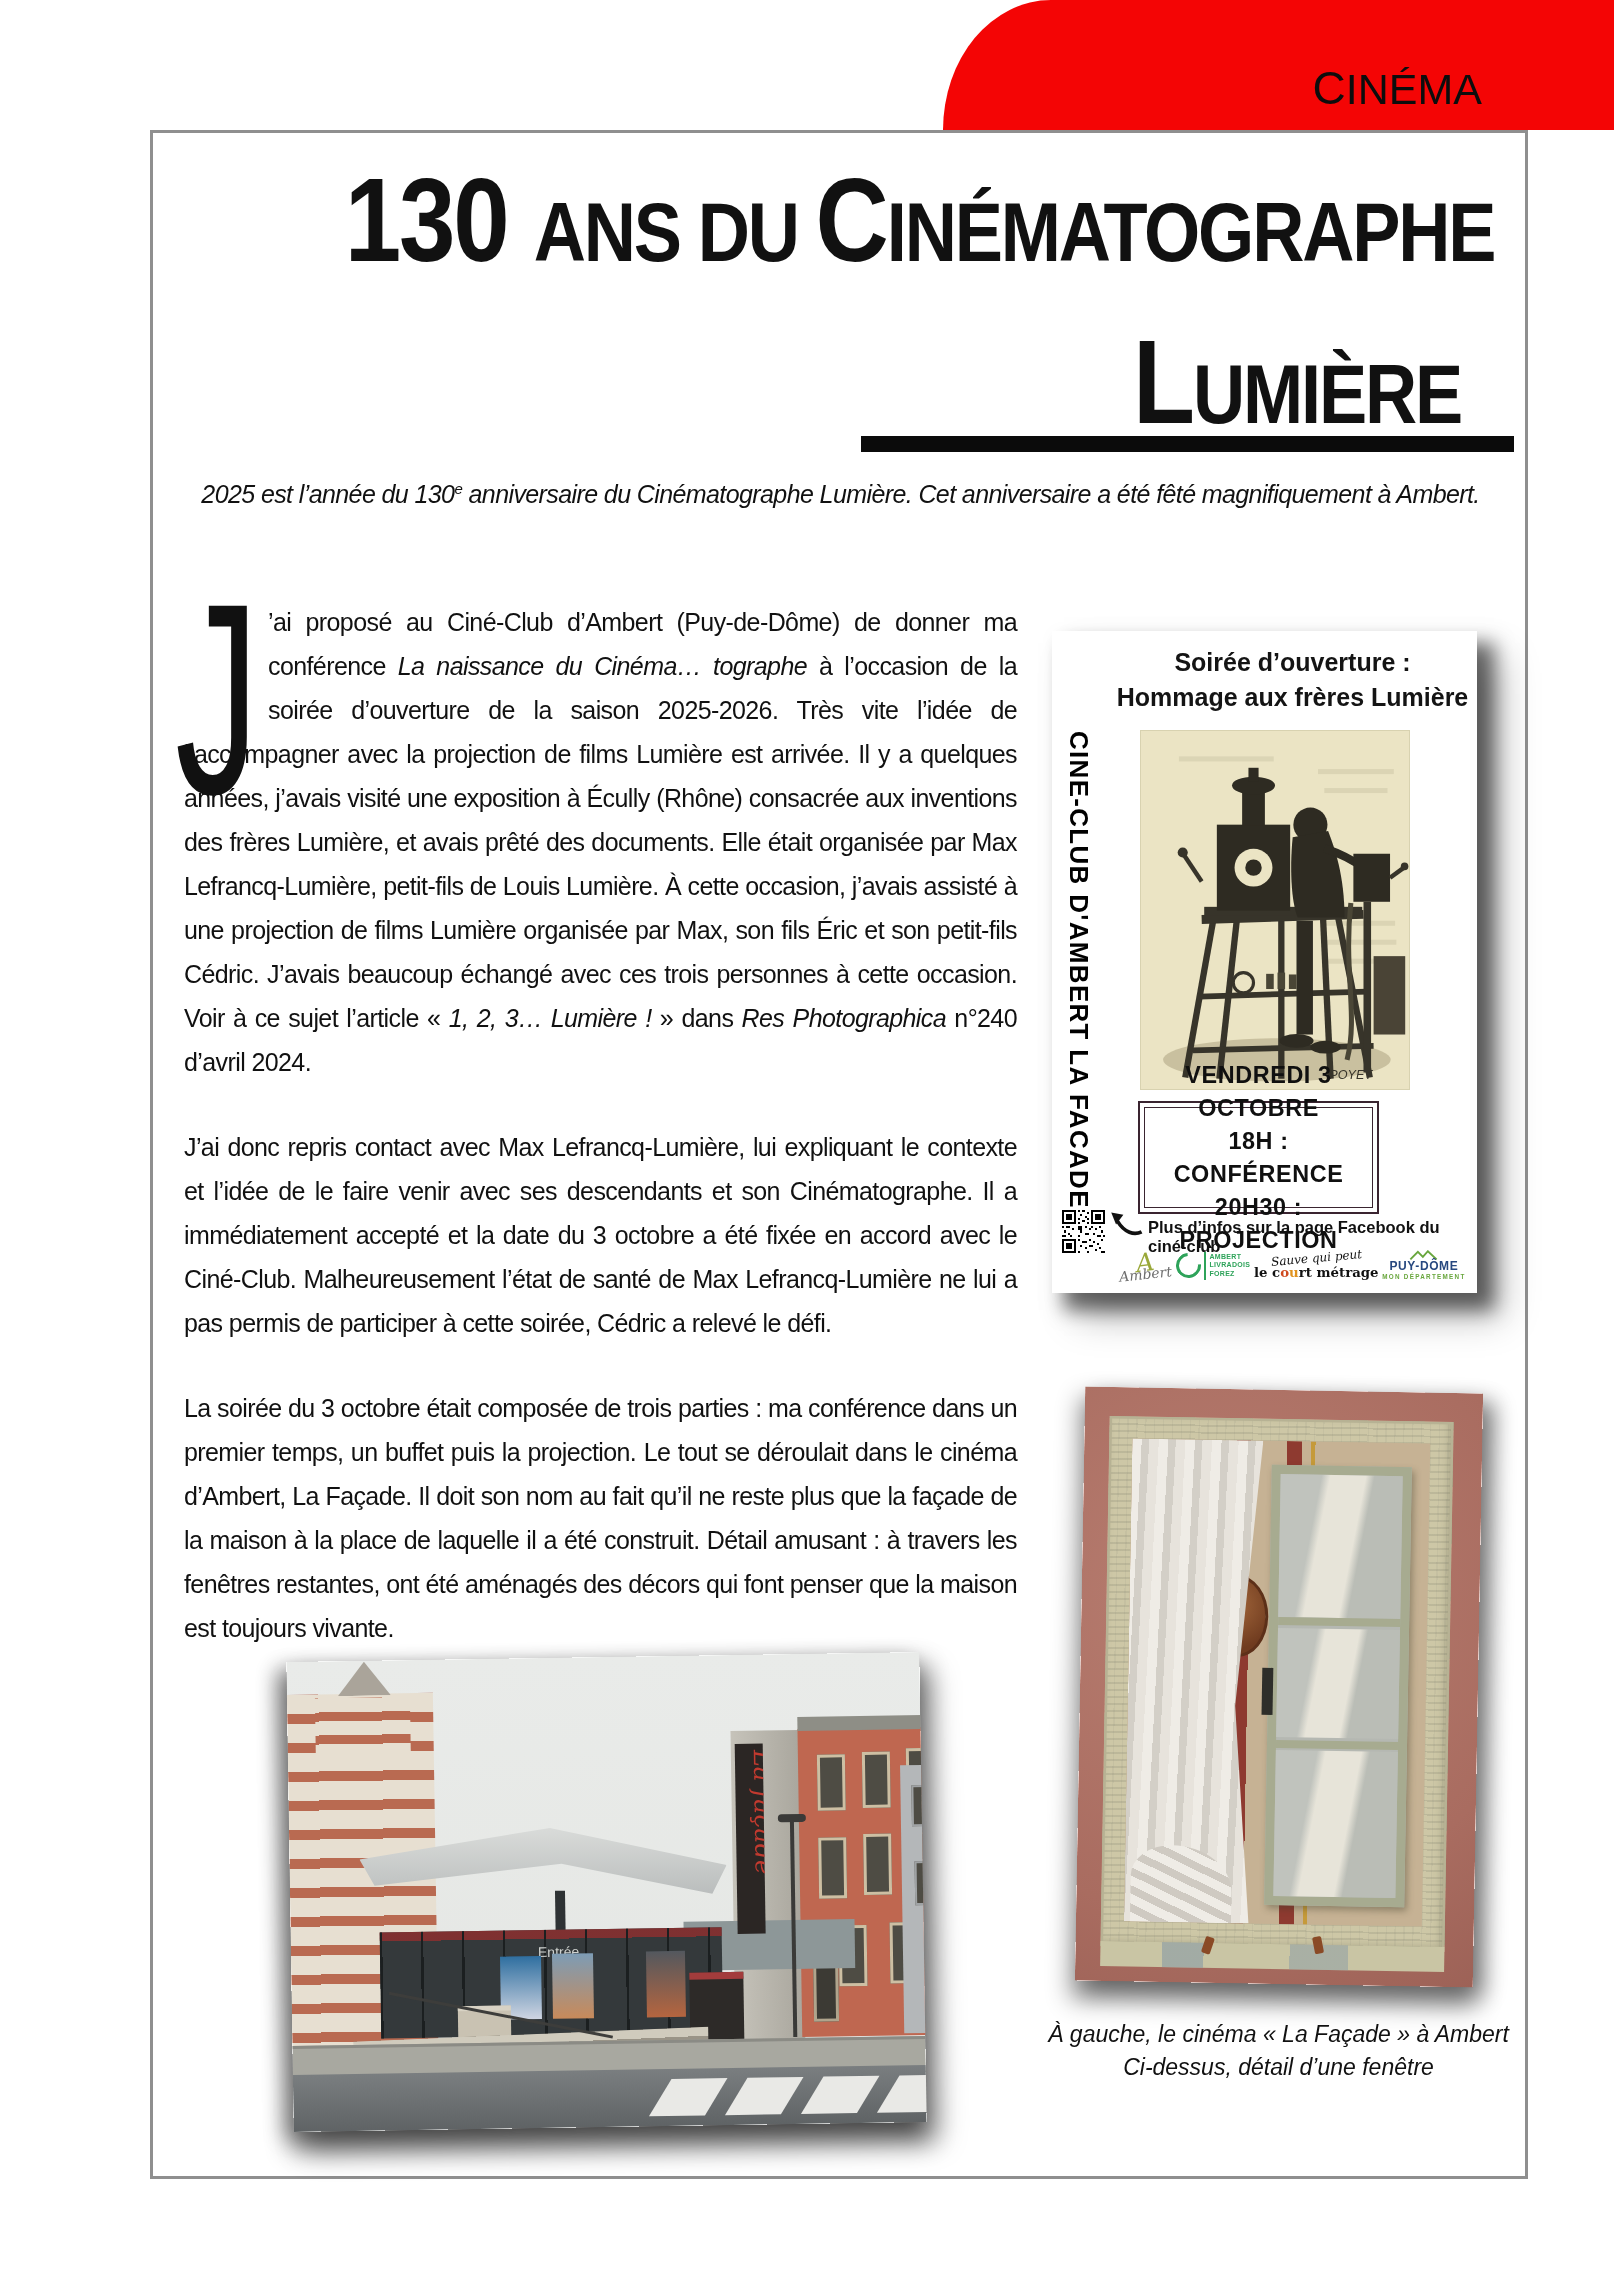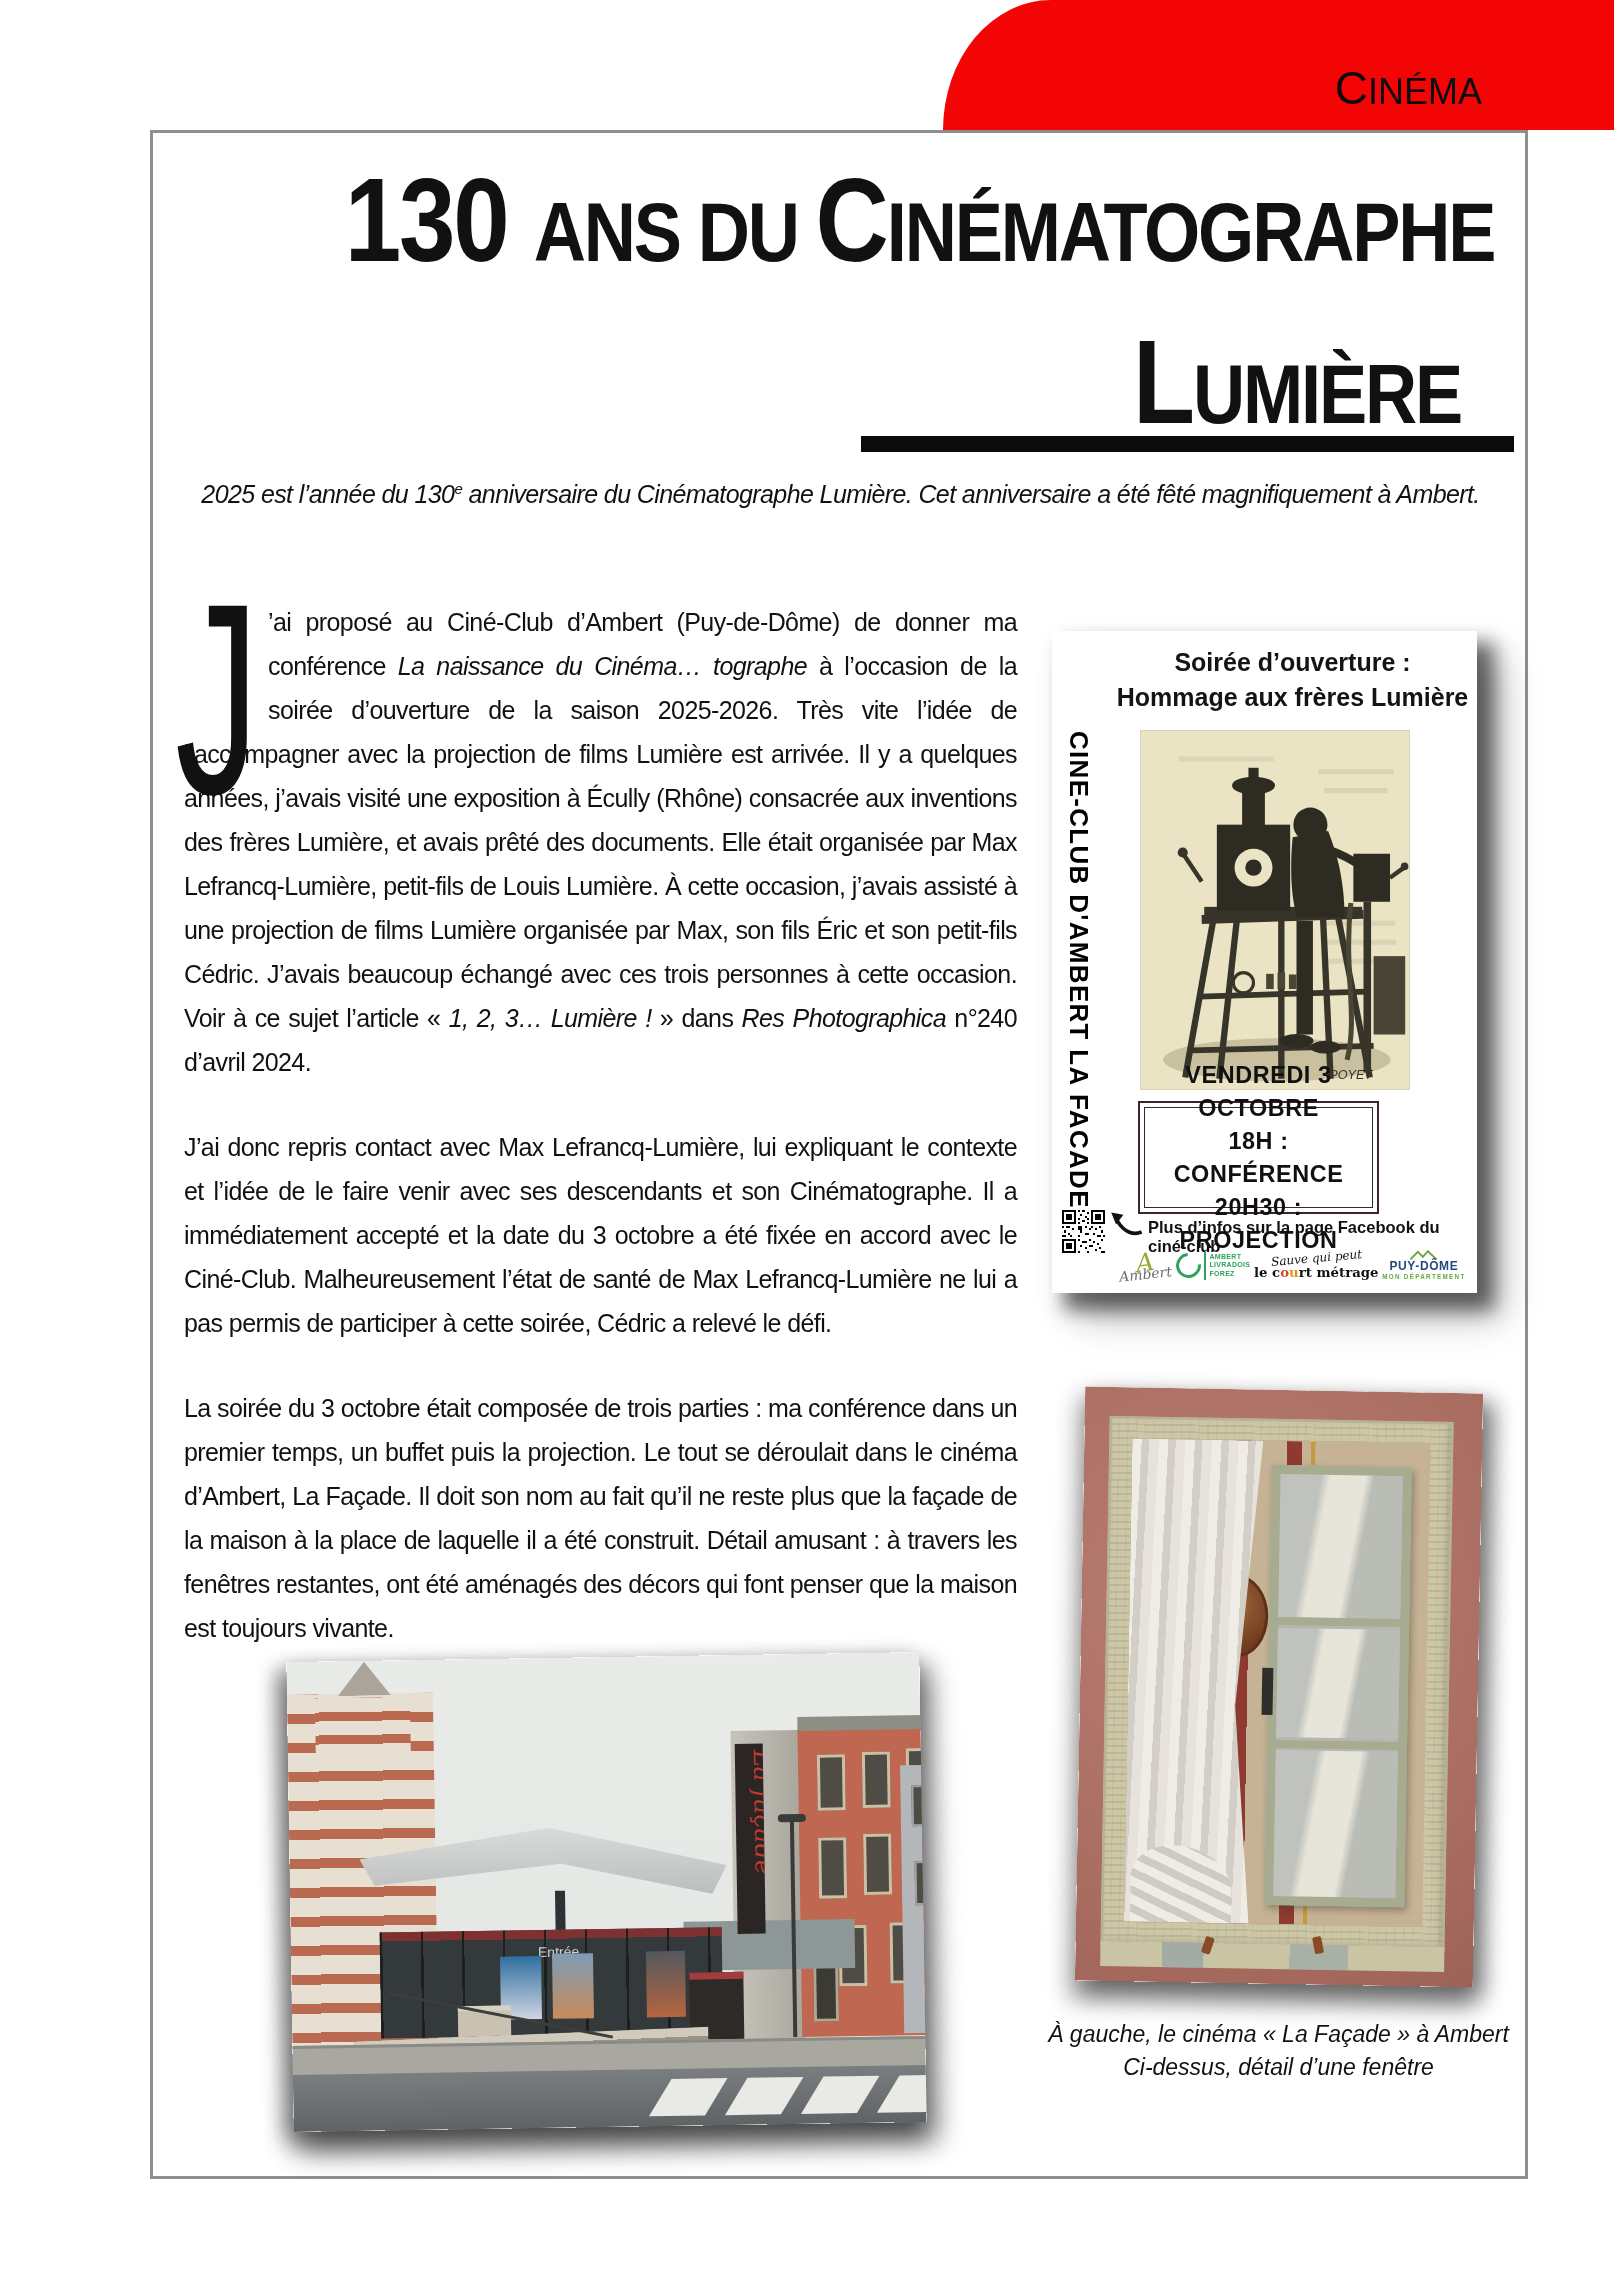--- a/index.html
+++ b/index.html
@@ -3,21 +3,21 @@
 <meta charset="utf-8">
 <style>
   html,body{margin:0;padding:0;background:#ffffff;}
   #page{position:relative;width:1615px;height:2295px;background:#ffffff;overflow:hidden;
         font-family:"Liberation Sans",sans-serif;color:#111;}
   
   .red-banner{position:absolute;left:943px;top:0;width:672px;height:130px;background:#f40505;
               border-bottom-left-radius:0;border-top-left-radius:108px 130px;}
   .banner-text{position:absolute;right:133px;top:61px;color:#0d0d0d;white-space:nowrap;}
   .banner-text .big{font-size:46px;}
-  .banner-text .small{font-size:36px;}
+  .banner-text .small{font-size:43px;}
   
   .page-frame{position:absolute;left:150px;top:130px;width:1378px;height:2049px;
               border:3.2px solid #8f8f8f;box-sizing:border-box;}
   
   .main-title{position:absolute;right:154px;top:158px;width:1298px;text-align:right;
               font-weight:bold;line-height:125px;letter-spacing:-2.5px;
               transform:scaleX(.86);transform-origin:right top;white-space:nowrap;}
   .main-title .tb{font-size:118px;}
   .main-title .ts{font-size:84px;}
   .title-rule{position:absolute;left:861px;top:436px;width:653px;height:16px;background:#0b0b0b;}

